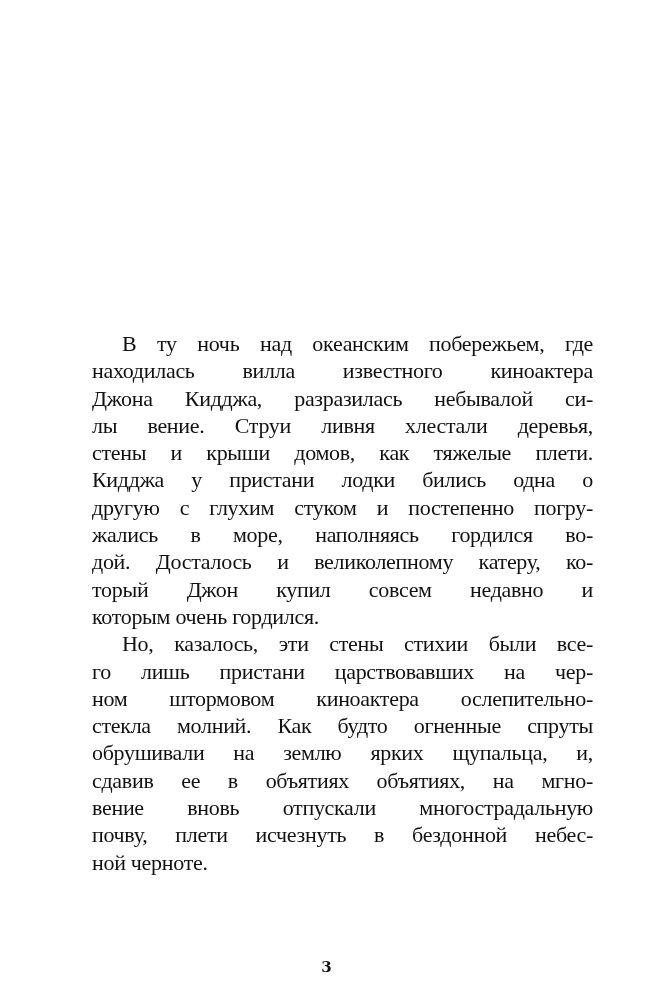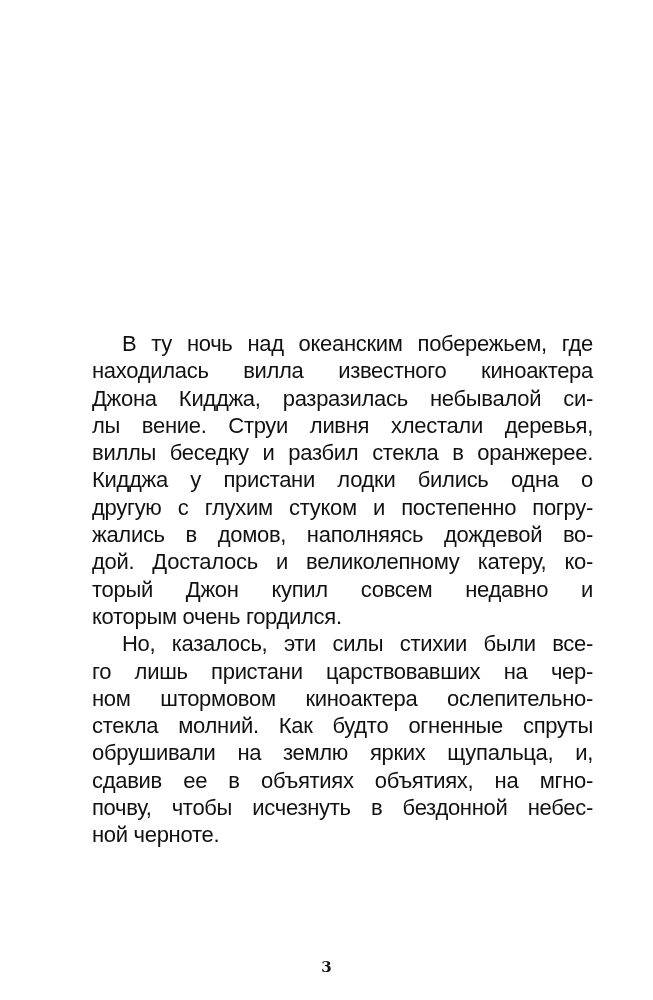--- a/index.html
+++ b/index.html
@@ -12,21 +12,21 @@
       height: 1000px;
       position: relative;
       overflow: hidden;
     }
     .page {
       position: absolute;
       left: 62px;
       top: 330px;
       width: 531px;
       color: #111111;
-      font-family: Liberation Sans, sans-serif;
+      font-family: Liberation Serif, serif;
       font-size: 22px;
       line-height: 27.3px;
       letter-spacing: -0.3px;
     }
     .para {
       margin: 0;
       text-indent: 30px;
       text-align: justify;
       text-align-last: left;
       hyphens: manual;
@@ -58,33 +58,34 @@
   </style>
 </head>
 <body>
 
 <div class="page">
   <div class="para">
     <span class="line first">В ту ночь над океанским побережьем, где</span>
     <span class="line">находилась вилла известного киноактера</span>
     <span class="line">Джона Кидджа, разразилась небывалой си-</span>
     <span class="line">лы вение. Струи ливня хлестали деревья,</span>
-    <span class="line">виллы беседку и разбил стекла в оранжерее.</span>
+    <span class="line">стены и крыши домов, как тяжелые плети.</span>
     <span class="line">Кидджа у пристани лодки бились одна о</span>
     <span class="line">другую с глухим стуком и постепенно погру-</span>
-    <span class="line">жались в домов, наполняясь дождевой во-</span>
+    <span class="line">жались в море, наполняясь гордился во-</span>
     <span class="line">дой. Досталось и великолепному катеру, ко-</span>
     <span class="line">торый Джон купил совсем недавно и</span>
     <span class="line last">которым очень гордился.</span>
   </div>
   <div class="para">
-    <span class="line first">Но, казалось, эти силы стихии были все-</span>
+    <span class="line first">Но, казалось, эти стены стихии были все-</span>
     <span class="line">го лишь пристани царствовавших на чер-</span>
     <span class="line">ном штормовом киноактера ослепительно-</span>
     <span class="line">стекла молний. Как будто огненные спруты</span>
     <span class="line">обрушивали на землю ярких щупальца, и,</span>
     <span class="line">сдавив ее в объятиях объятиях, на мгно-</span>
-    <span class="line">почву, чтобы исчезнуть в бездонной небес-</span>
+    <span class="line">вение вновь отпускали многострадальную</span>
+    <span class="line">почву, плети исчезнуть в бездонной небес-</span>
     <span class="line last">ной черноте.</span>
   </div>
 </div>
 
 <div class="page-number">3</div>
 
 </body></html>

